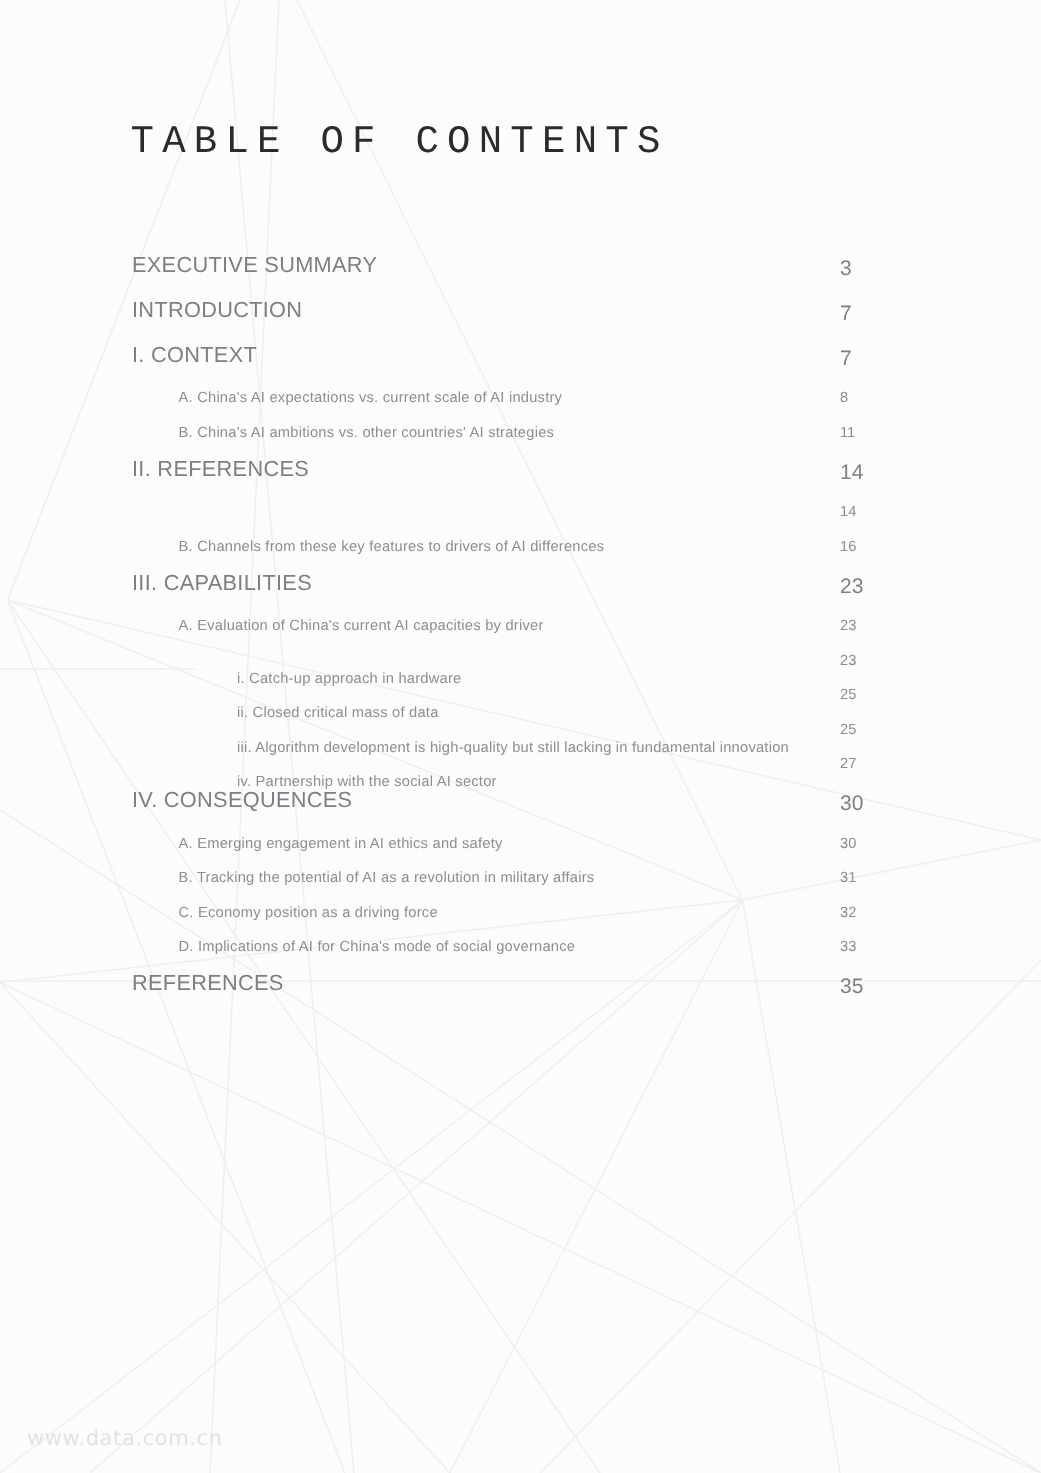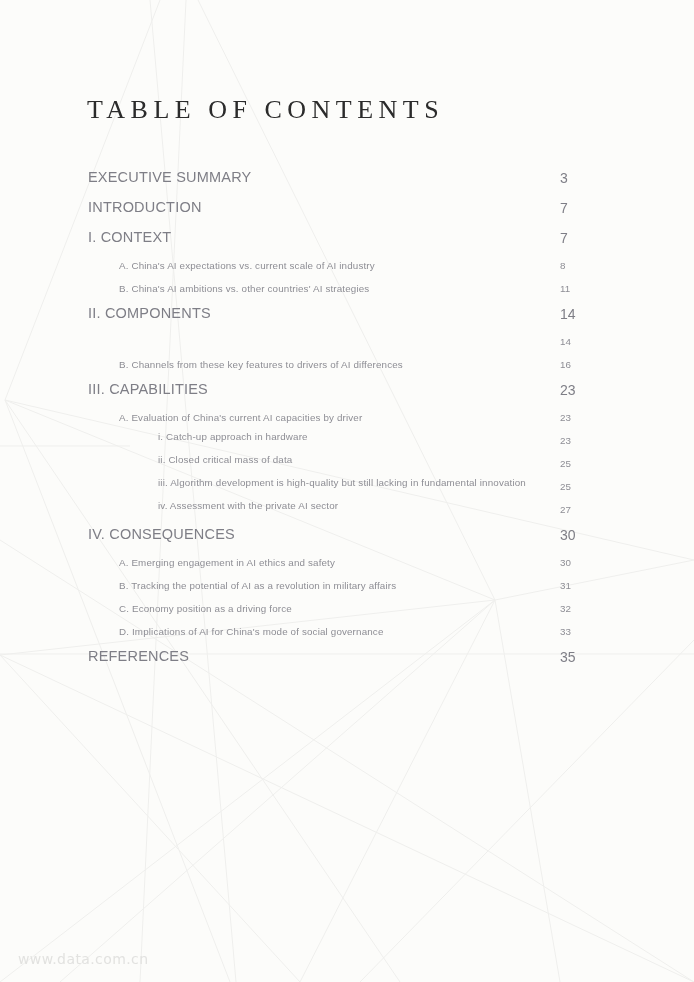--- a/index.html
+++ b/index.html
@@ -31,26 +31,26 @@
     width: 694px;
     height: 982px;
     pointer-events: none;
     z-index: 0;
   }
 
   
   #toc-title {
     position: absolute;
     left: 87px;
-    top: 80px;
+    top: 64px;
     font-size: 26px;
     letter-spacing: 5.5px;
     color: #2b2b2b;
     font-weight: 400;
-    font-family: Liberation Serif, serif;
+    font-family: Liberation Mono, monospace;
     white-space: nowrap;
     z-index: 3;
     line-height: 1;
   }
 
   
   #toc-list {
     position: absolute;
     left: 0;
     top: 166px;
@@ -104,21 +104,21 @@
   .lvl1 .toc-page {
     top: 4px;
     font-size: 9.8px;
     color: #8d8d94;
   }
 
   
   .lvl2 { height: 23px; }
   .lvl2 .toc-label {
     left: 158px;
-    top: 0;
+    top: 16px;
     font-size: 9.8px;
     color: #8d8d94;
     letter-spacing: 0.15px;
     text-align: right;
   }
   .lvl2 .toc-page {
     top: 4px;
     font-size: 9.8px;
     color: #8d8d94;
   }
@@ -189,21 +189,21 @@
       </div>
       <div class="toc-row lvl1">
         <span class="toc-label">A. China's AI expectations vs. current scale of AI industry</span>
         <span class="toc-page">8</span>
       </div>
       <div class="toc-row lvl1">
         <span class="toc-label">B. China's AI ambitions vs. other countries' AI strategies</span>
         <span class="toc-page">11</span>
       </div>
       <div class="toc-row lvl0">
-        <span class="toc-label">II. COMPONENTS</span>
+        <span class="toc-label">II. REFERENCES</span>
         <span class="toc-page">14</span>
       </div>
       <div class="toc-row lvl1">
         <span class="toc-page">14</span>
       </div>
       <div class="toc-row lvl1">
         <span class="toc-label">B. Channels from these key features to drivers of AI differences</span>
         <span class="toc-page">16</span>
       </div>
       <div class="toc-row lvl0">
@@ -220,21 +220,21 @@
       </div>
       <div class="toc-row lvl2">
         <span class="toc-label">ii. Closed critical mass of data</span>
         <span class="toc-page">25</span>
       </div>
       <div class="toc-row lvl2">
         <span class="toc-label">iii. Algorithm development is high-quality but still lacking in fundamental innovation</span>
         <span class="toc-page">25</span>
       </div>
       <div class="toc-row lvl2">
-        <span class="toc-label">iv. Assessment with the private AI sector</span>
+        <span class="toc-label">iv. Partnership with the social AI sector</span>
         <span class="toc-page">27</span>
       </div>
       <div class="toc-row lvl0">
         <span class="toc-label">IV. CONSEQUENCES</span>
         <span class="toc-page">30</span>
       </div>
       <div class="toc-row lvl1">
         <span class="toc-label">A. Emerging engagement in AI ethics and safety</span>
         <span class="toc-page">30</span>
       </div>

